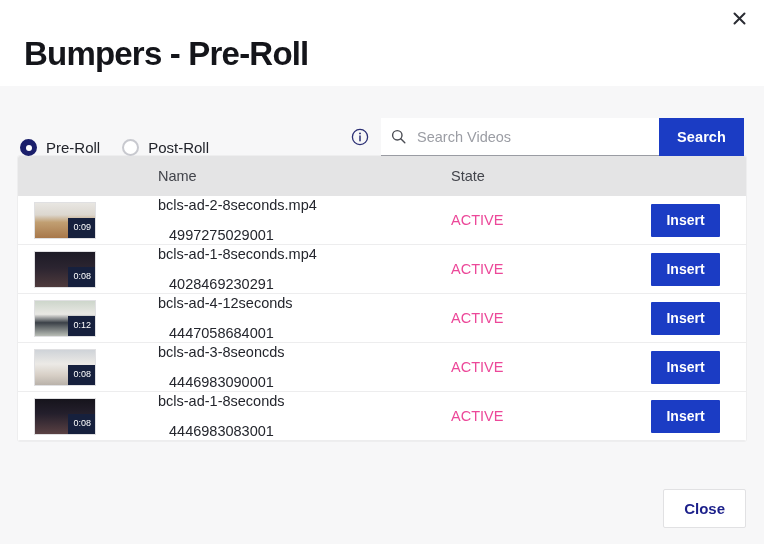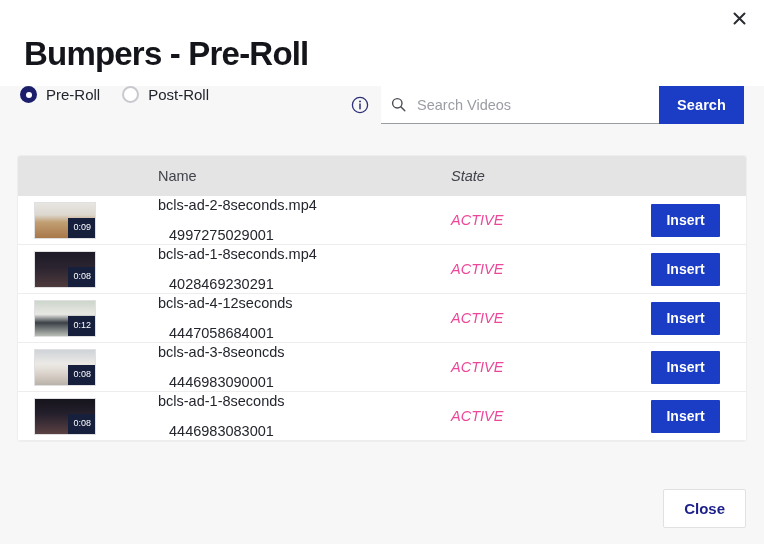--- a/index.html
+++ b/index.html
@@ -54,21 +54,21 @@
   .modal-body {
     background: #f7f7f8;
     padding: 0 18px;
     height: 458px;
     position: relative;
   }
 
   
   .controls {
     display: flex;
-    align-items: flex-start;
+    align-items: flex-end;
     height: 70px;
     padding: 0 2px;
   }
 
   .radio-group {
     display: flex;
     align-items: center;
     gap: 22px;
   }
 
@@ -187,21 +187,21 @@
     height: 40px;
   }
 
   .th {
     font-size: 14.5px;
     color: #42444b;
   }
 
   .col-thumb  { width: 140px; flex: 0 0 140px; padding-left: 16px; }
   .col-name   { flex: 1 1 auto; }
-  .col-state  { width: 200px; flex: 0 0 200px; font-style: italic; }
+  .col-state  { width: 200px; flex: 0 0 200px; }
   .col-action { width: 95px;  flex: 0 0 95px; }
 
   .table-row {
     display: flex;
     align-items: center;
     height: 49px;
     border-bottom: 1px solid #ededee;
     background: #ffffff;
   }
   .table-row:last-child { border-bottom: 1px solid #ededee; }

